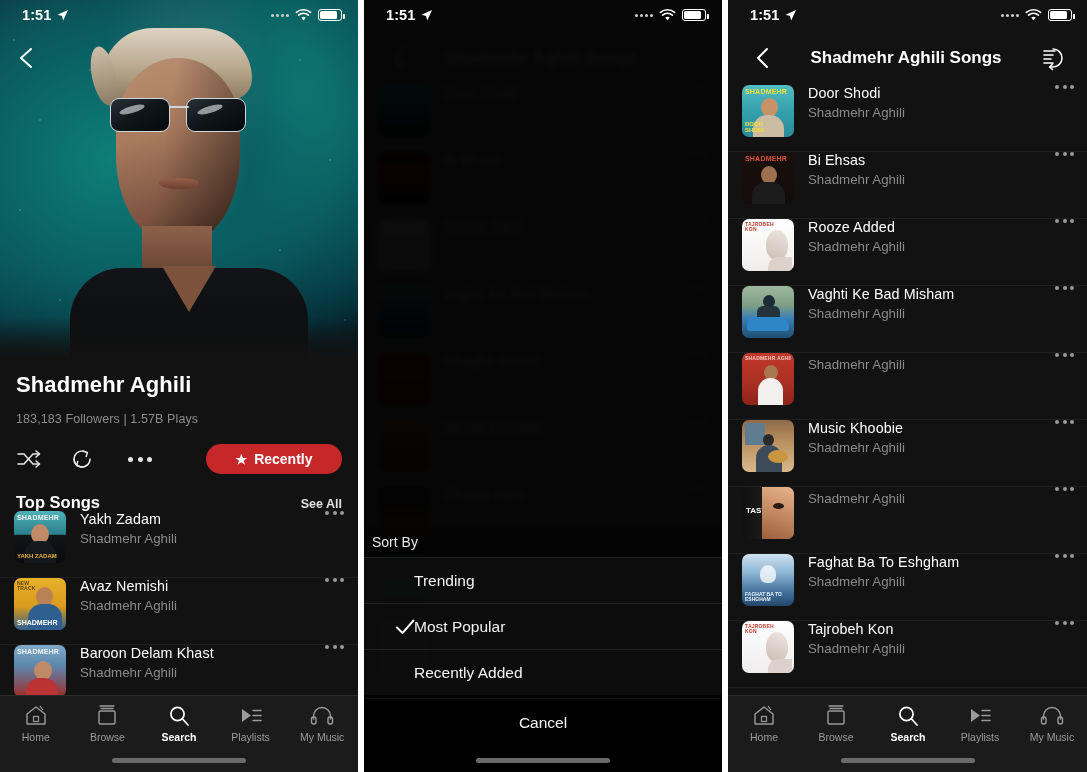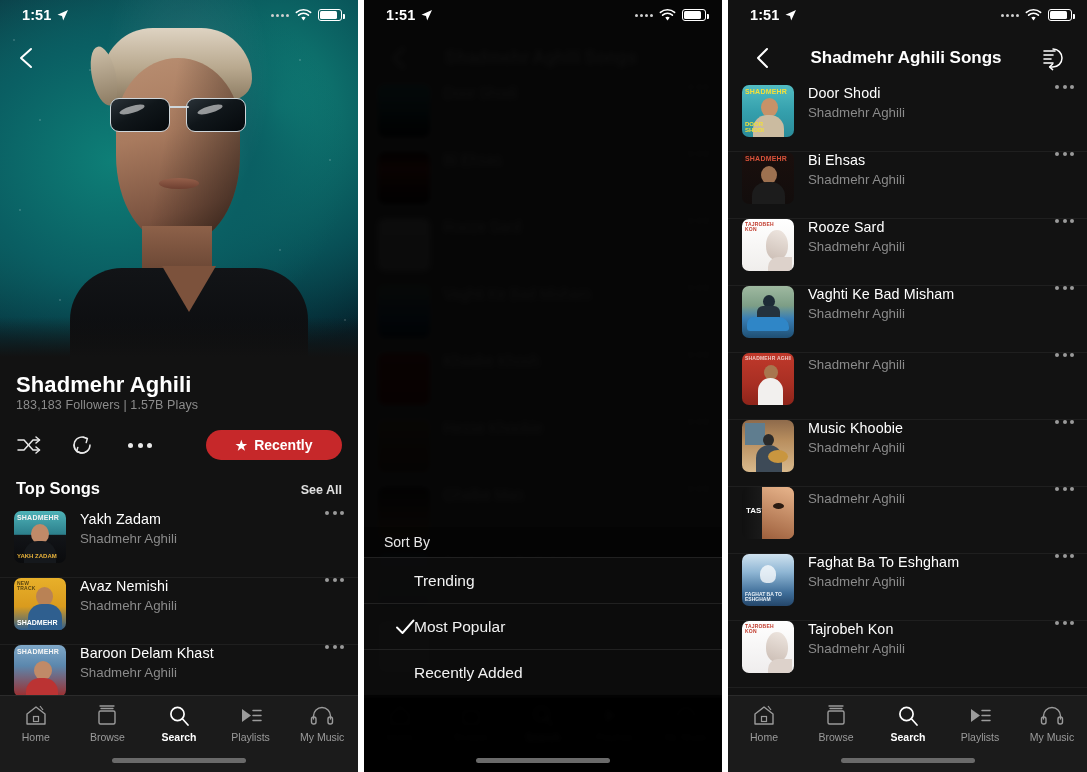--- a/index.html
+++ b/index.html
@@ -73,21 +73,21 @@
       background:linear-gradient(180deg,#121417 0%,#0a0b0d 100%); }
   .fig-shirt::after{content:"";position:absolute;left:50%;top:-2px;transform:translateX(-50%);
       width:54px;height:46px;background:#7c523c;clip-path:polygon(0 0,100% 0,50% 100%);}
   .hero-fade { position:absolute; left:0; right:0; bottom:0; height:40px;
       background:linear-gradient(180deg,rgba(18,18,18,0),#121212); }
   .back-chev { position:absolute; left:14px; top:45px; width:26px; height:26px; z-index:30; }
 
   
   .artist-block { position:absolute; top:357px; left:0; right:0; padding:15px 16px 0 16px; }
   .artist-name { color:#fff; font-size:22px; font-weight:700; letter-spacing:.1px; }
-  .artist-meta { color:#8c8c8c; font-size:12.5px; margin-top:0; letter-spacing:.1px; }
+  .artist-meta { color:#8c8c8c; font-size:12.5px; margin-top:14px; letter-spacing:.1px; }
   .actions { display:flex; align-items:center; margin-top:18px; gap:0; }
   .act { width:54px; height:30px; display:flex; align-items:center; justify-content:flex-start; }
   .act.c { justify-content:flex-start; padding-left:4px; }
   .dots3 { display:flex; gap:4.5px; }
   .dots3 i { width:5px; height:5px; border-radius:50%; background:#e8e8e8; display:block; }
   .follow-btn { margin-left:auto; background:#c6282a; color:#fff; border-radius:18px;
       height:30px; min-width:136px; display:flex; align-items:center; justify-content:center;
       gap:7px; font-size:14px; font-weight:600; }
   .star { color:#fff; font-size:13px; line-height:1; }
   .sec-head { display:flex; align-items:baseline; justify-content:space-between; margin-top:19px; }
@@ -120,21 +120,21 @@
   .tab .ic { height:23px; display:flex; align-items:center; justify-content:center; }
   .tab .lb { font-size:10.5px; color:#9b9b9b; }
   .tab.active .lb { color:#fff; font-weight:700; }
   .home-ind { position:absolute; left:50%; transform:translateX(-50%); bottom:9px; width:134px; height:5px;
       border-radius:3px; background:#6a6a6a; }
 
   
   .dimmed { position:absolute; inset:0; filter:blur(2.2px) brightness(.135); }
   .p2-scrim { position:absolute; inset:0; background:rgba(0,0,0,.62); }
   .sheet { position:absolute; left:0; right:0; bottom:0; top:527px; z-index:20; }
-  .sheet-head { height:30px; display:flex; align-items:center; padding-left:20px;
+  .sheet-head { height:30px; display:flex; align-items:center; padding-left:8px;
       color:#e8e8e8; font-size:14px; background:rgba(0,0,0,.30); }
   .sheet-row { height:46px; display:flex; align-items:center; position:relative;
       background:rgba(14,14,14,.80); border-top:1px solid rgba(255,255,255,.09); }
   .sheet-row .lbl { color:#f2f2f2; font-size:15.5px; margin-left:50px; }
   .sheet-row .chk { position:absolute; left:30px; top:50%; transform:translateY(-50%); width:22px; height:22px; }
   .sheet-cancel { height:48px; display:flex; align-items:center; justify-content:center;
       color:#f2f2f2; font-size:15.5px; background:rgba(0,0,0,.52); border-top:1px solid rgba(255,255,255,.05); }
   .sheet-foot { position:absolute; left:0; right:0; bottom:0; top:171px; background:rgba(0,0,0,.55); }
 
   
@@ -580,20 +580,21 @@
           <path d="M3 11.5 L8.5 17 L19.5 4.5" stroke="#fff" stroke-width="1.9" fill="none" stroke-linecap="round" stroke-linejoin="round"></path>
         </svg>
         <span class="lbl">Most Popular</span>
       </div>
 
       <div class="sheet-row">
         <span class="lbl">Recently Added</span>
       </div>
 
       <div class="sheet-foot">
+        <div class="sheet-cancel">Cancel</div>
         <div class="home-ind"></div>
       </div>
     </div>
   </div>
 
   <div class="gap"></div>
 
   <div class="panel p3">
 
     <div class="statusbar">
@@ -676,21 +677,21 @@
 
       <div class="row">
         <div class="art">
           <div class="aa" style="background:linear-gradient(180deg,#ffffff 0%,#f0eeec 100%)">
             <span class="cap" style="color:#c0392b;font-size:5px;">TAJROBEH<br>KON</span>
             <div class="head" style="left:24px;top:11px;width:22px;height:30px;background:linear-gradient(200deg,#efe7e1,#cbbdb4);border-radius:50% 50% 46% 46%;"></div>
             <div class="body" style="left:26px;top:38px;width:24px;height:14px;background:#ddd2cb;border-radius:10px 0 0 0;"></div>
           </div>
         </div>
         <div class="txt">
-          <div class="t1">Rooze Sard</div>
+          <div class="t1">Rooze Added</div>
           <div class="t2">Shadmehr Aghili</div>
         </div>
         <div class="more">
             <i></i>
             <i></i>
             <i></i>
           </div>
       </div>
 
       <div class="row">

